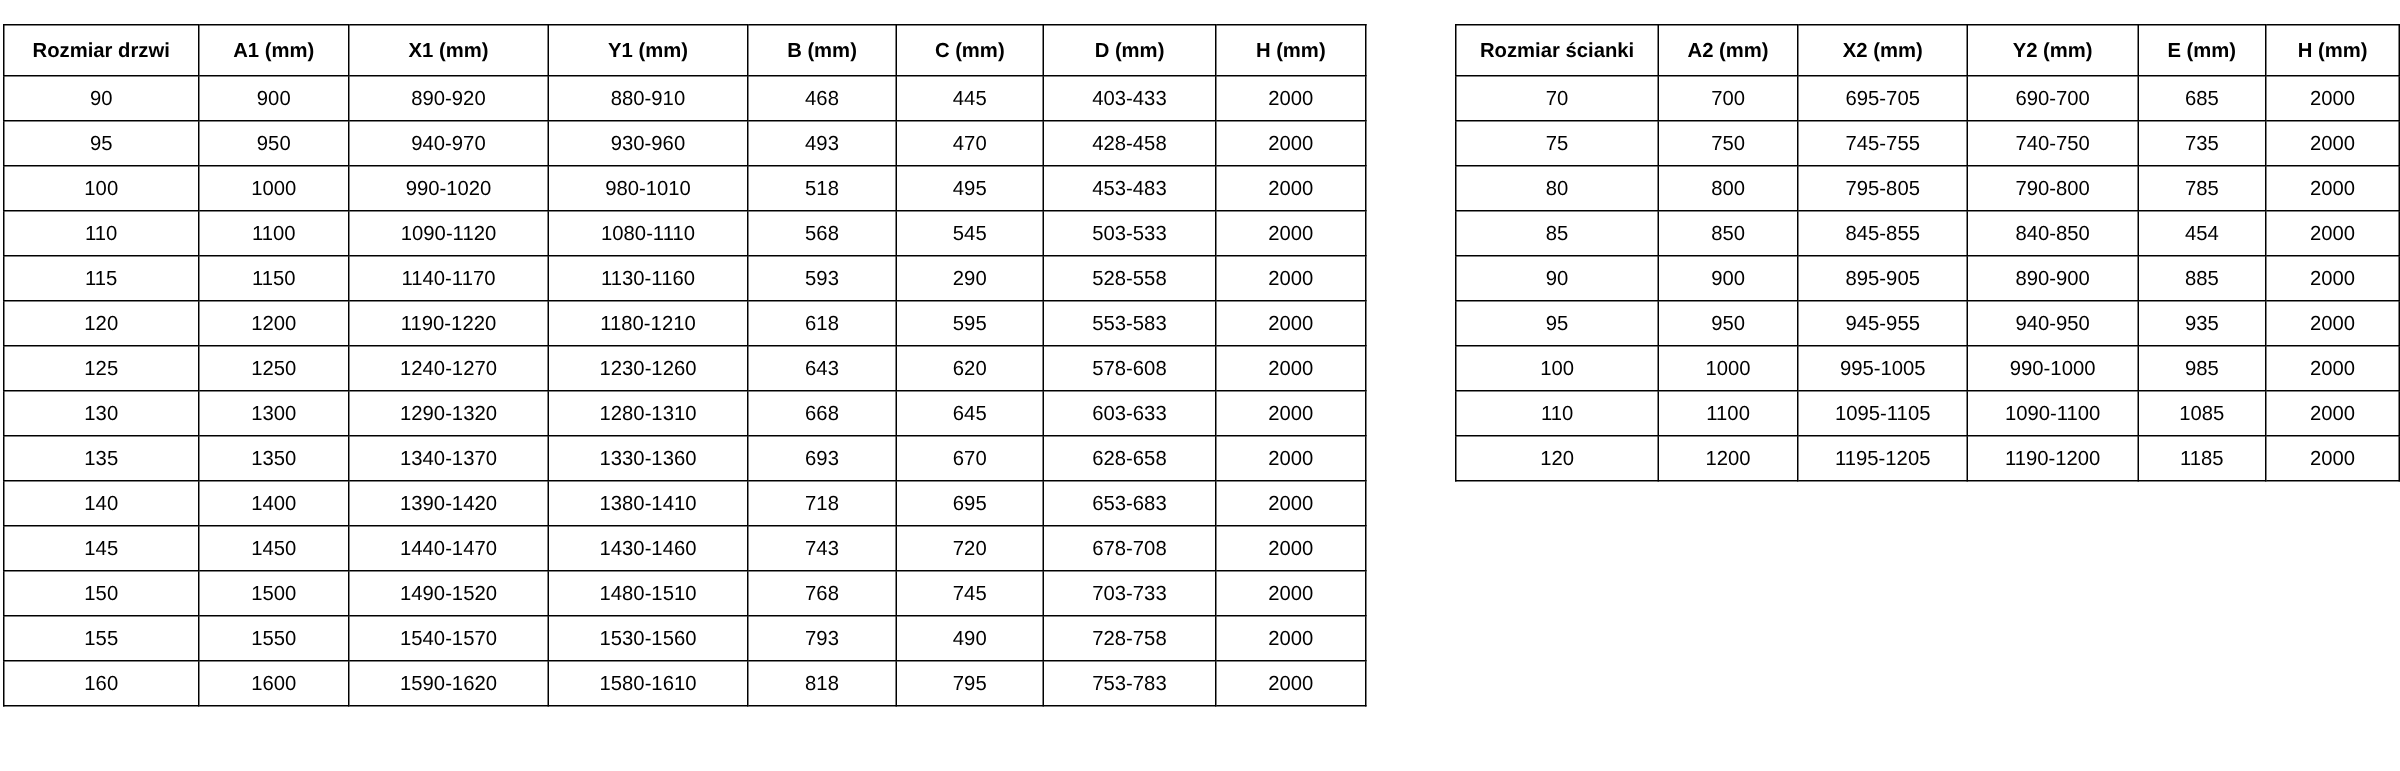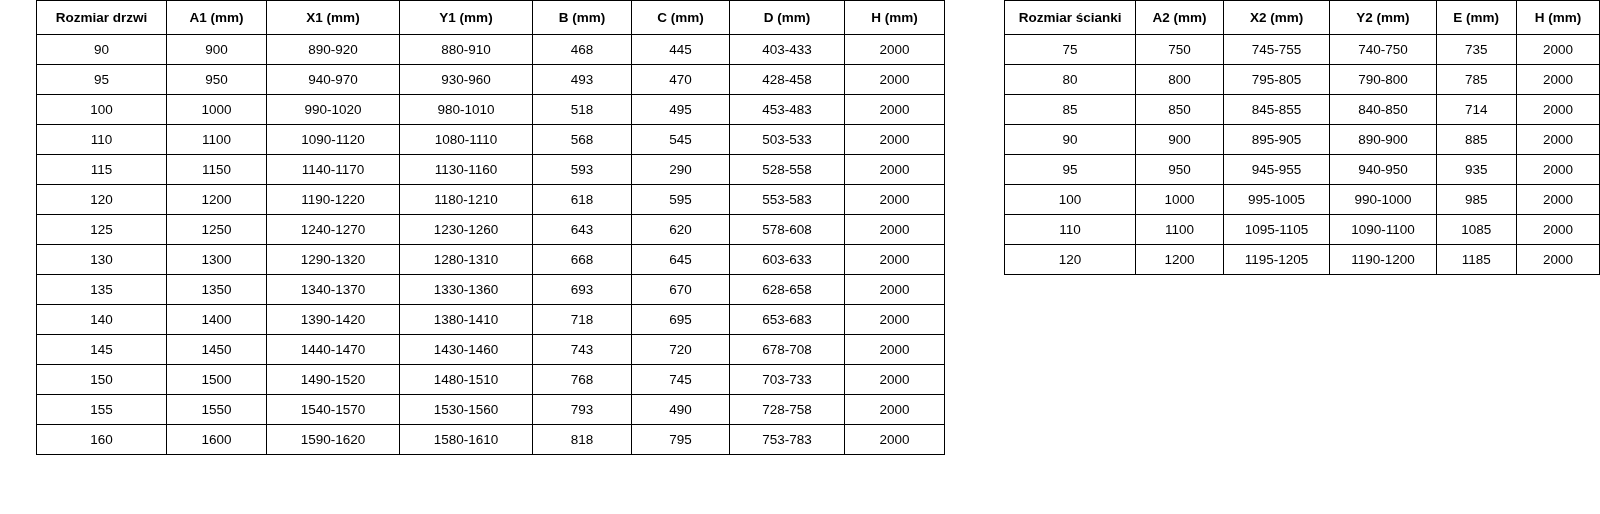--- a/index.html
+++ b/index.html
@@ -14,22 +14,21 @@
     color: #000000;
     overflow: hidden;
   }
   .page {
     position: relative;
     width: 1600px;
     height: 514px;
   }
   .table-wrap {
     position: absolute;
-    top: 0;
-    margin-left: 34px;
+    top: 16px;
   }
   #doors-table-wrap { left: 2px; }
   #walls-table-wrap { left: 930px; padding-left: 40px; }
 
   table.spec {
     border-collapse: collapse;
     table-layout: fixed;
   }
   table.spec td, table.spec th {
     border: 1px solid #000000;
@@ -256,41 +255,49 @@
           <th>Rozmiar ścianki</th>
           <th>A2 (mm)</th>
           <th>X2 (mm)</th>
           <th>Y2 (mm)</th>
           <th>E (mm)</th>
           <th>H (mm)</th>
         </tr>
       </thead>
       <tbody>
         <tr>
+          <td>70</td>
+          <td>700</td>
+          <td>695-705</td>
+          <td>690-700</td>
+          <td>685</td>
+          <td>2000</td>
+        </tr>
+        <tr>
           <td>75</td>
           <td>750</td>
           <td>745-755</td>
           <td>740-750</td>
           <td>735</td>
           <td>2000</td>
         </tr>
         <tr>
           <td>80</td>
           <td>800</td>
           <td>795-805</td>
           <td>790-800</td>
           <td>785</td>
           <td>2000</td>
         </tr>
         <tr>
           <td>85</td>
           <td>850</td>
           <td>845-855</td>
           <td>840-850</td>
-          <td>714</td>
+          <td>454</td>
           <td>2000</td>
         </tr>
         <tr>
           <td>90</td>
           <td>900</td>
           <td>895-905</td>
           <td>890-900</td>
           <td>885</td>
           <td>2000</td>
         </tr>

